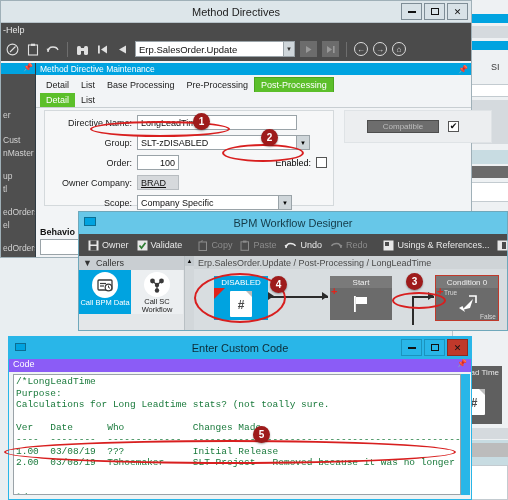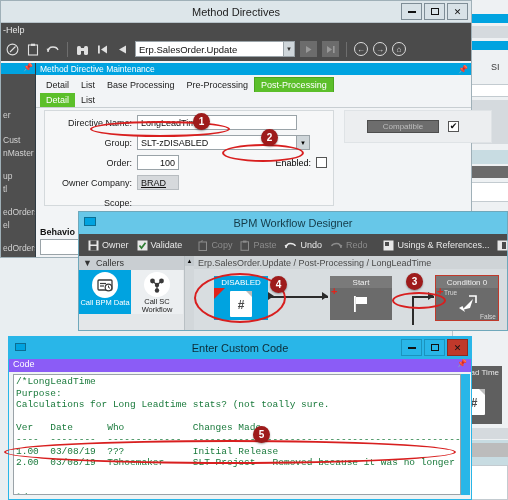--- a/index.html
+++ b/index.html
@@ -317,20 +317,24 @@
             <span style="font-size:9px">Enabled:</span>
             <span class="chk"></span>
           </div>
         </div>
         <div class="frow">
           <div class="flabel">Owner Company:</div>
           <div class="ftext gray" style="width:42px">BRAD</div>
         </div>
         <div class="frow">
           <div class="flabel">Scope:</div>
+          <div class="fcombo">
+            <div class="ftext" style="width:142px">Company Specific</div>
+            <div class="ca">▼</div>
+          </div>
         </div>
       </div>
 
       <div class="right-panel">
         <div class="btn-compat">Compatible</div>
         <div class="chk">✔</div>
       </div>
 
       <div class="behavior-lbl">Behavio</div>
       <div class="behavior-box"></div>

